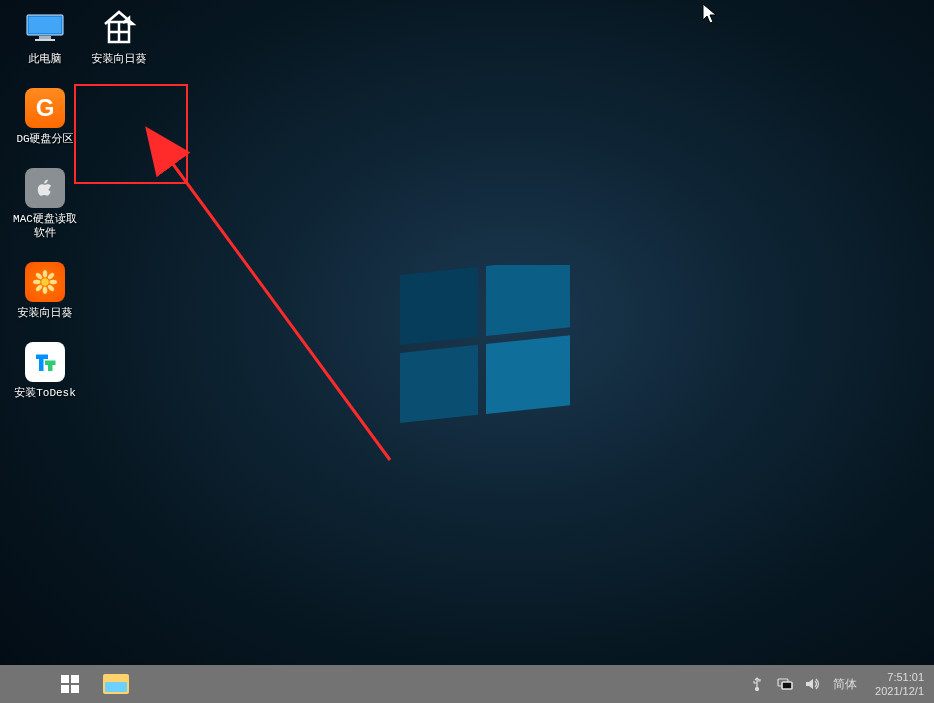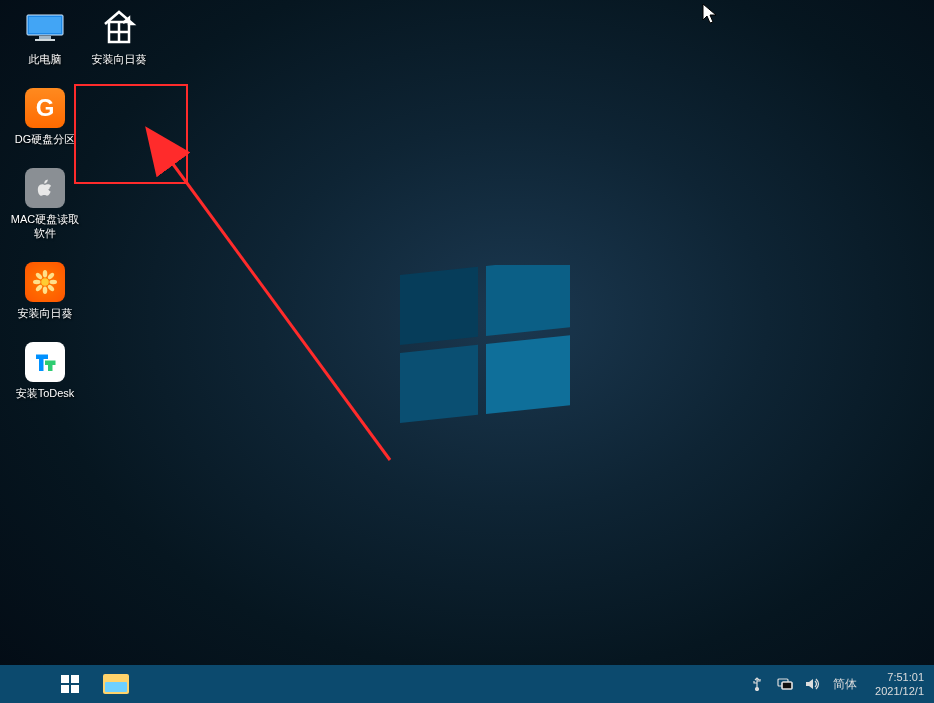--- a/index.html
+++ b/index.html
@@ -30,20 +30,21 @@
       display: flex; align-items: center; justify-content: center;
       margin-bottom: 4px;
     }
     .desktop-icon .label {
       font-size: 11px;
       line-height: 14px;
       color: #fff;
       text-shadow: 1px 1px 2px #000;
       max-width: 72px;
       word-break: break-all;
+      font-family: Liberation Mono, monospace;
     }
 
     
     .highlight-box {
       position: absolute;
       border: 2px solid #ff2b2b;
       pointer-events: none;
     }
 
     
@@ -51,21 +52,21 @@
 
     
     .winlogo { position: absolute; left: 400px; top: 265px; }
 
     
     .cursor { position: absolute; top: 3px; left: 702px; }
 
     
     .taskbar {
       position: absolute; left: 0; right: 0; bottom: 0; height: 38px;
-      background: #0c4a6e;
+      background: #737373;
       display: flex; align-items: center;
       color: #ddd;
       font-size: 11px;
       padding-left: 46px;
     }
     .start-btn { width: 48px; height: 38px; display: flex; align-items: center; justify-content: center; cursor: pointer; }
     .tb-app { width: 44px; height: 38px; display:flex; align-items:center; justify-content:center; cursor:pointer; }
     .tb-spacer { flex: 1; }
     .tray { display:flex; align-items:center; gap:12px; padding: 0 8px; height:38px; }
     .tray-icon { width:16px; height:16px; display:flex; align-items:center; justify-content:center; cursor:pointer; }

